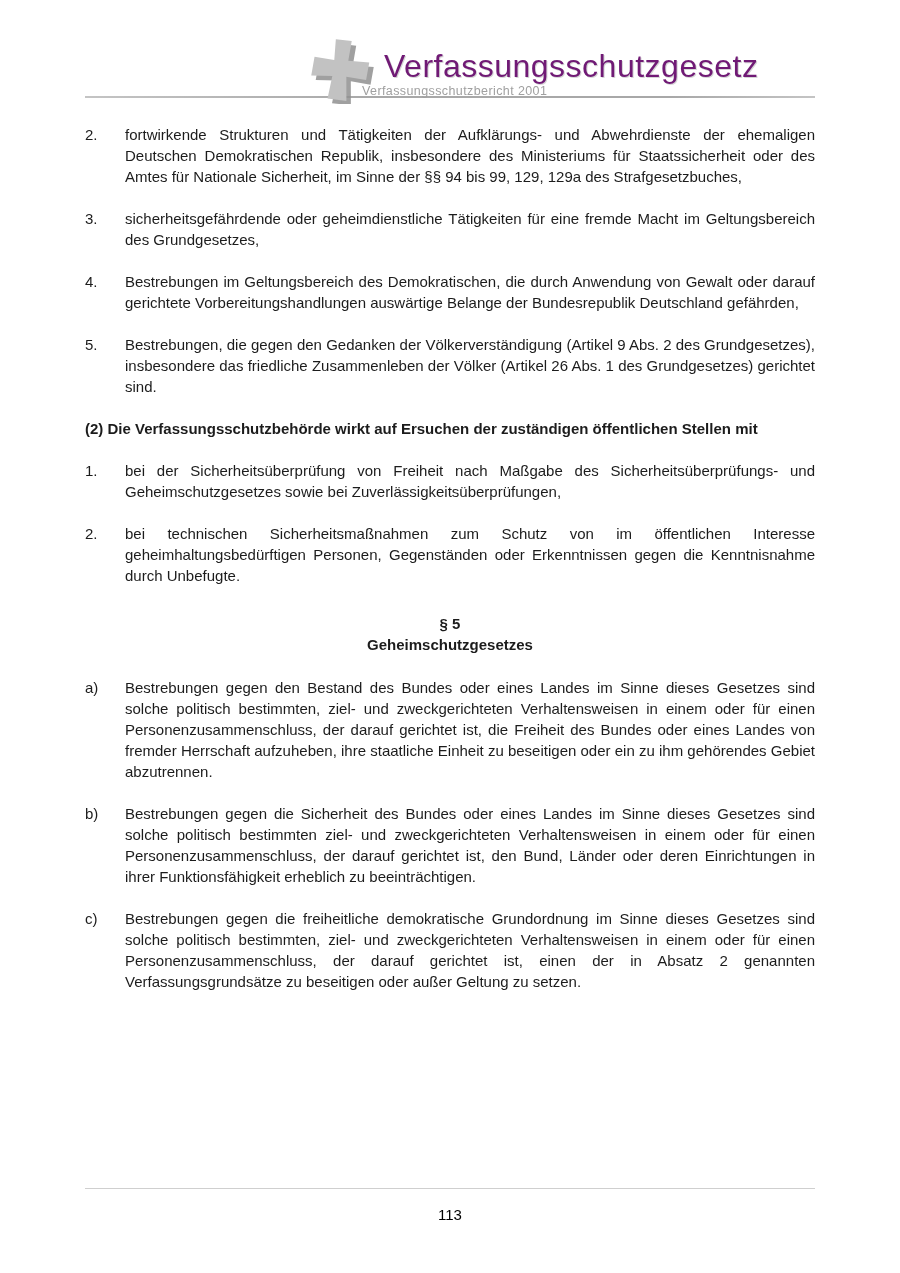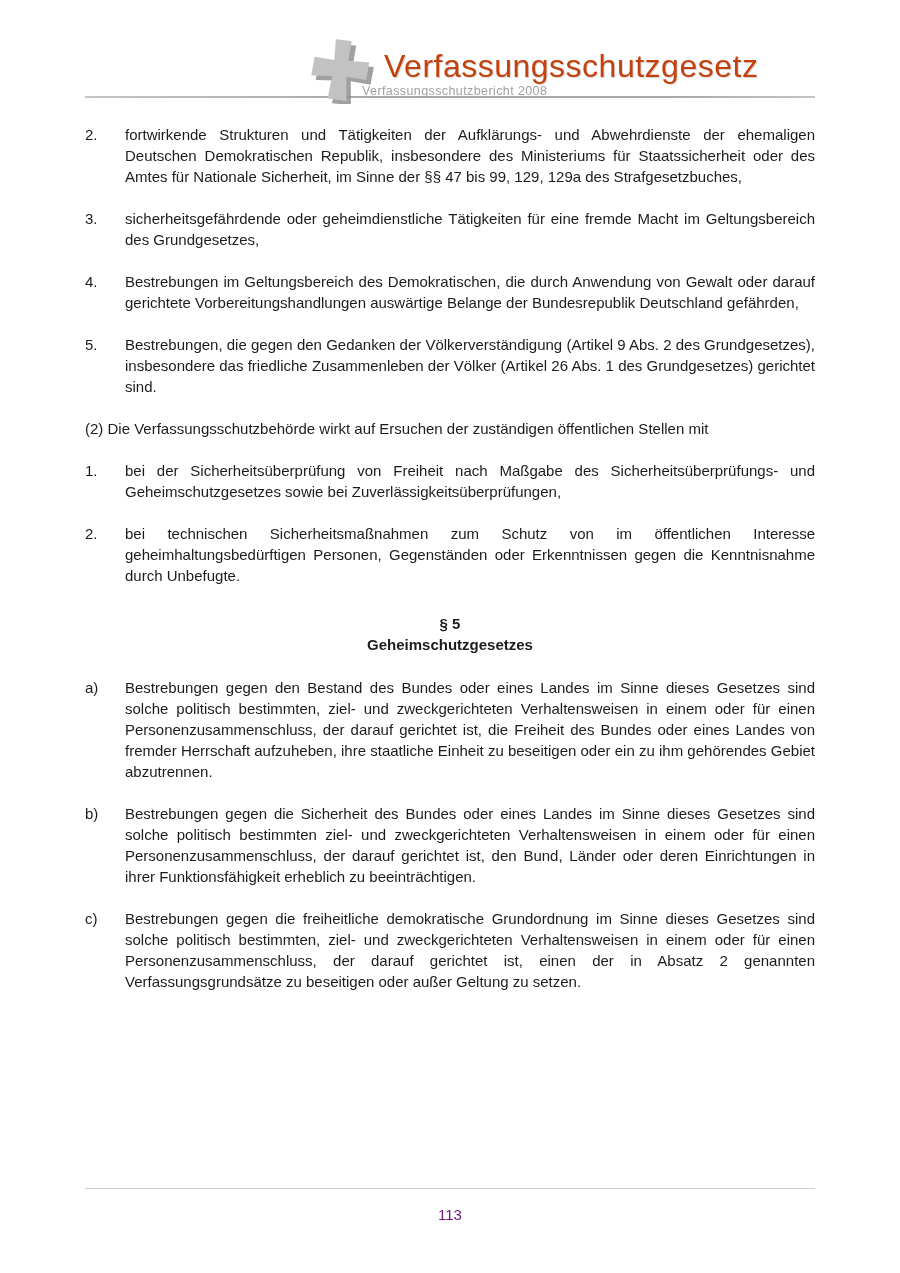--- a/index.html
+++ b/index.html
@@ -32,21 +32,21 @@
     position: absolute;
     left: 303px;
     top: 38px;
   }
   .header-title {
     position: absolute;
     left: 384px;
     top: 48px;
     font-size: 32px;
     letter-spacing: 0.5px;
-    color: #c2410c;
+    color: #701a75;
     text-shadow: 1px 1px 0 #d6d6d6;
     white-space: nowrap;
   }
   .header-subtitle {
     position: absolute;
     left: 362px;
     top: 84px;
     font-size: 12.5px;
     letter-spacing: 0.4px;
     color: #a0a0a0;
@@ -69,20 +69,21 @@
   .li-marker {
     flex: 0 0 40px;
   }
   .li-text {
     flex: 1;
     text-align: justify;
   }
   .para {
     text-align: justify;
     margin-bottom: 21px;
+    font-weight: bold;
   }
   .section-head {
     text-align: center;
     font-weight: bold;
     margin: 27px 0 22px 0;
   }
   .lettered .li {
     margin-bottom: 21px;
   }
 
@@ -95,21 +96,21 @@
     height: 1px;
     background: #cfcfcf;
   }
   .page-number {
     position: absolute;
     left: 0;
     right: 0;
     top: 1206px;
     text-align: center;
     font-size: 15px;
-    color: #701a75;
+    color: #000000;
   }
 </style>
 </head>
 <body>
 
 <div class="page">
 
   <header>
     <div class="header-rule"></div>
 
@@ -118,29 +119,29 @@
       <g transform="rotate(7 38 33) translate(5,4)">
         <polygon points="29,2 45,2 44,22 65,21 64,39 44,38 47,62 28,62 30,39 9,41 10,22 30,23" fill="#8f8f8f" opacity="0.85"></polygon>
       </g>
 
       <g transform="rotate(7 38 33)">
         <polygon points="29,2 45,2 44,22 65,21 64,39 44,38 47,62 28,62 30,39 9,41 10,22 30,23" fill="#c2c2c2"></polygon>
       </g>
     </svg>
 
     <div class="header-title">Verfassungsschutzgesetz</div>
-    <div class="header-subtitle">Verfassungsschutzbericht 2008</div>
+    <div class="header-subtitle">Verfassungsschutzbericht 2001</div>
   </header>
 
   <main class="content">
 
     <div>
       <div class="li">
         <span class="li-marker">2.</span>
-        <span class="li-text">fortwirkende Strukturen und Tätigkeiten der Aufklärungs- und Abwehrdienste der ehemaligen Deutschen Demokratischen Republik, insbesondere des Ministeriums für Staatssicherheit oder des Amtes für Nationale Sicherheit, im Sinne der §§ 47 bis 99, 129, 129a des Strafgesetzbuches,</span>
+        <span class="li-text">fortwirkende Strukturen und Tätigkeiten der Aufklärungs- und Abwehrdienste der ehemaligen Deutschen Demokratischen Republik, insbesondere des Ministeriums für Staatssicherheit oder des Amtes für Nationale Sicherheit, im Sinne der §§ 94 bis 99, 129, 129a des Strafgesetzbuches,</span>
       </div>
       <div class="li">
         <span class="li-marker">3.</span>
         <span class="li-text">sicherheitsgefährdende oder geheimdienstliche Tätigkeiten für eine fremde Macht im Geltungsbereich des Grundgesetzes,</span>
       </div>
       <div class="li">
         <span class="li-marker">4.</span>
         <span class="li-text">Bestrebungen im Geltungsbereich des Demokratischen, die durch Anwendung von Gewalt oder darauf gerichtete Vorbereitungshandlungen auswärtige Belange der Bundesrepublik Deutschland gefährden,</span>
       </div>
       <div class="li">

